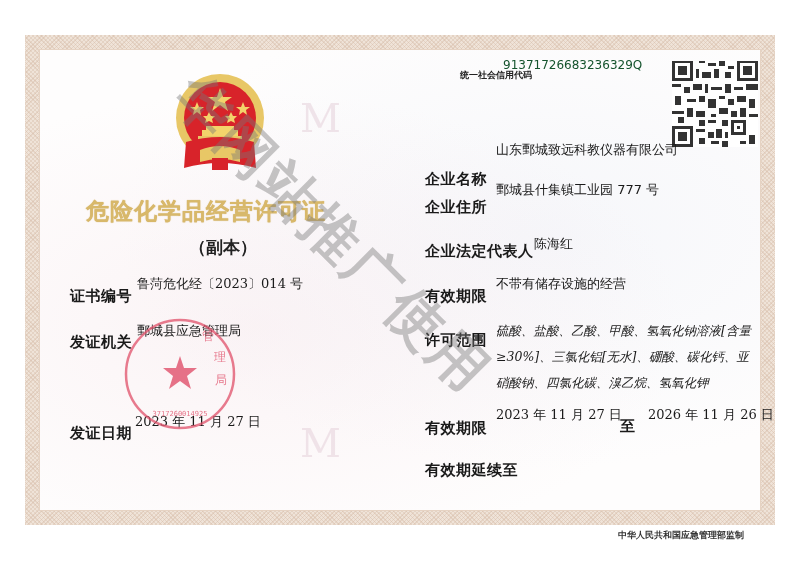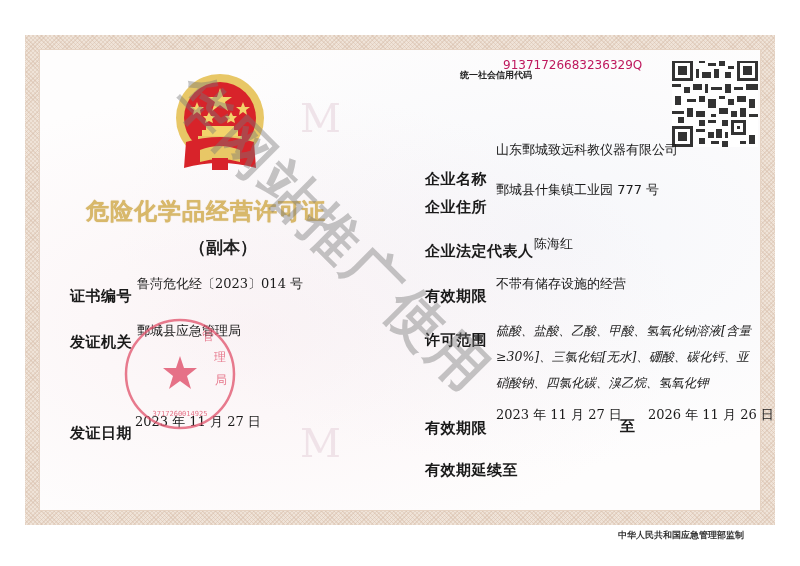--- a/index.html
+++ b/index.html
@@ -72,21 +72,21 @@
 <svg class="abs" style="left:122px;top:316px;" width="116" height="116" viewBox="0 0 116 116">
   <circle cx="58" cy="58" r="54" fill="none" stroke="#e0506a" stroke-width="2.5" opacity="0.75"></circle>
   <polygon points="58,40 62,52 75,52 65,60 69,73 58,65 47,73 51,60 41,52 54,52" fill="#e0506a" opacity="0.8"></polygon>
   <text x="58" y="100" text-anchor="middle" font-size="7" fill="#e0506a" opacity="0.8" font-family="DejaVu Sans Mono, monospace">3717260014925</text>
   <text x="92" y="45" font-size="12" fill="#e0506a" opacity="0.75" font-family="DejaVu Sans, sans-serif">理</text>
   <text x="93" y="68" font-size="12" fill="#e0506a" opacity="0.75" font-family="DejaVu Sans, sans-serif">局</text>
   <text x="80" y="24" font-size="12" fill="#e0506a" opacity="0.75" font-family="DejaVu Sans, sans-serif">管</text>
 </svg>
 
 <div class="abs small" style="left:424px;top:69px;padding-left:36px;">统一社会信用代码</div>
-<div class="abs" style="left:503px;top:58px;font-size:12px;color:#be185d;">91371726683236329Q</div>
+<div class="abs" style="left:503px;top:58px;font-size:12px;color:#14532d;">91371726683236329Q</div>
 
 <svg class="abs" style="left:672px;top:60px;" width="86" height="87" viewBox="0 0 29 29" shape-rendering="crispEdges">
   <rect width="29" height="29" fill="#fff"></rect>
   <g fill="#333">
     <rect x="0" y="0" width="7" height="7"></rect>
       <rect x="1" y="1" width="5" height="5" fill="#fff"></rect>
       <rect x="2" y="2" width="3" height="3"></rect>
     <rect x="22" y="0" width="7" height="7"></rect>
       <rect x="23" y="1" width="5" height="5" fill="#fff"></rect>
       <rect x="24" y="2" width="3" height="3"></rect>

